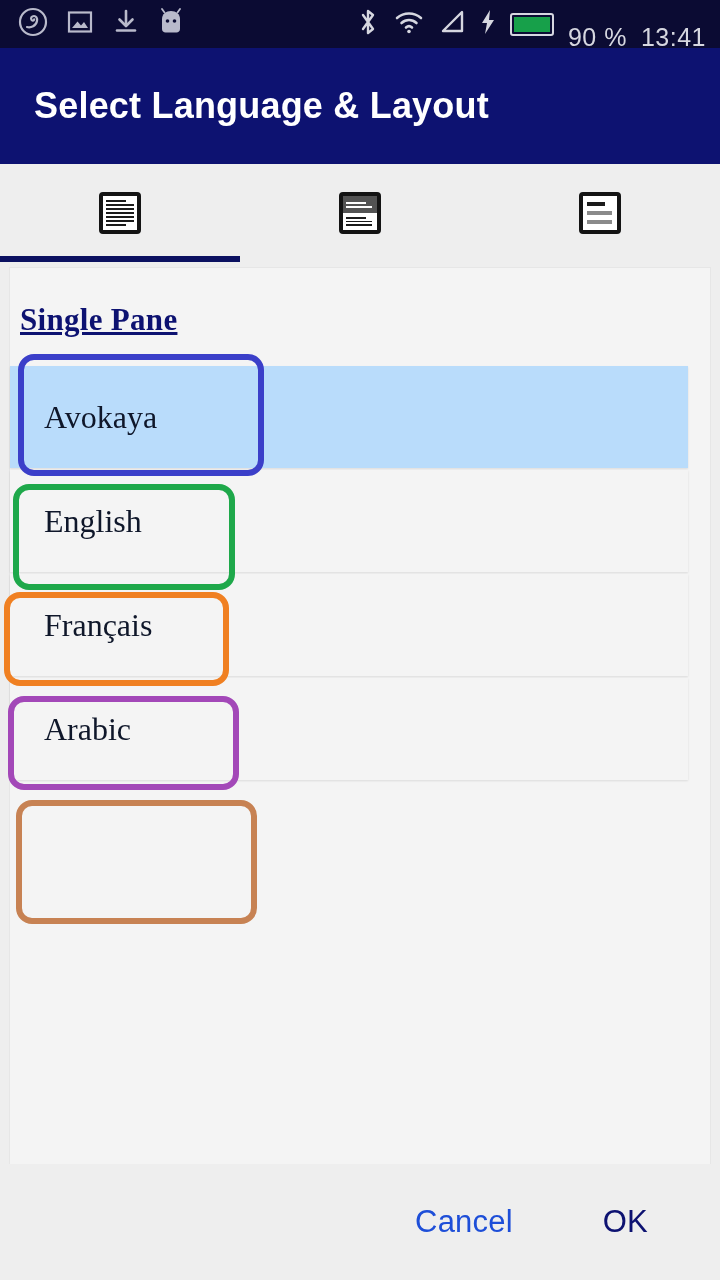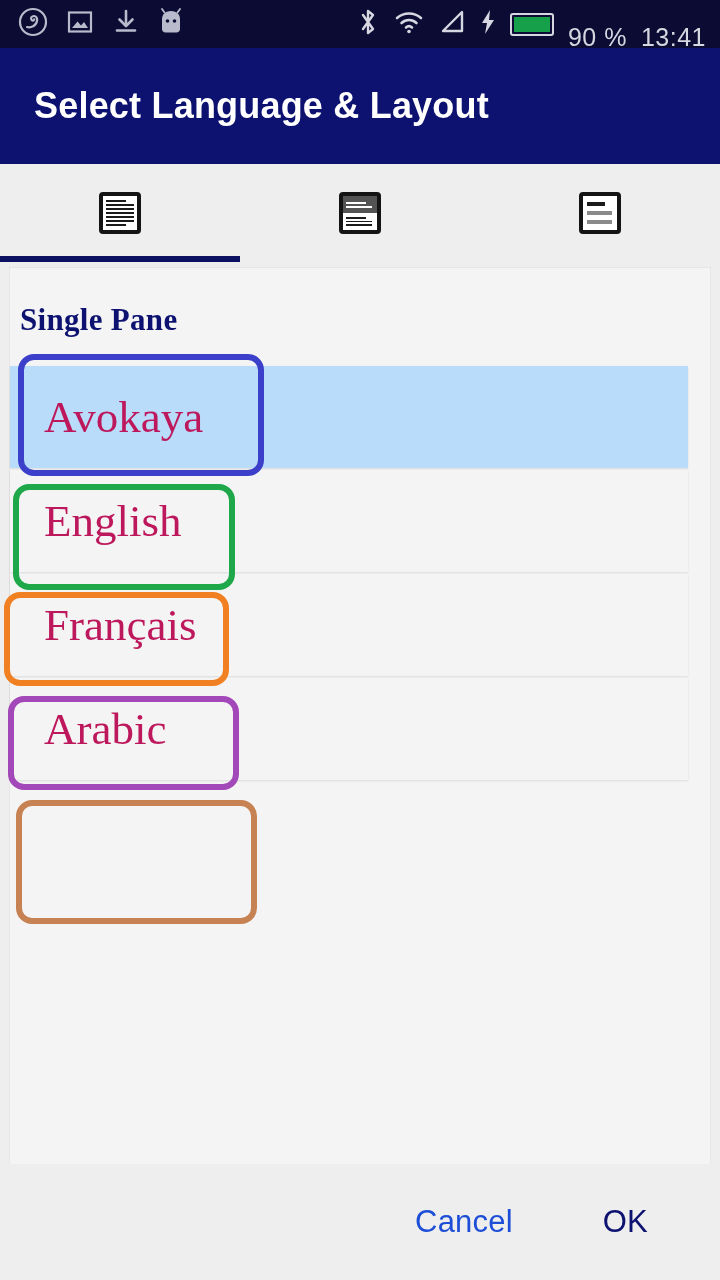--- a/index.html
+++ b/index.html
@@ -195,22 +195,22 @@
     display: flex;
     align-items: center;
     box-sizing: border-box;
     padding-left: 34px;
   }
   .lang-row.selected {
     background: #b9dcfb;
   }
   .lang-row .lang-label {
     font-family: "Liberation Serif", serif;
-    font-size: 45px;
-    color: #be185d;
+    font-size: 32px;
+    color: #0f172a;
   }
 
   
   .anno {
     position: absolute;
     border-style: solid;
     border-width: 6px;
     border-radius: 16px;
     box-sizing: border-box;
     pointer-events: none;
@@ -345,21 +345,21 @@
     <div class="tabicon t3">
       <span class="dk" style="width:70%"></span>
       <span class="gr" style="width:96%"></span>
       <span class="gr" style="width:96%"></span>
     </div>
   </div>
 
 </div>
 
 <div class="content-card">
-  <div class="section-title" style="color: rgb(13, 18, 113);">Single Pane</div>
+  <div class="section-title" style="color: rgb(13, 18, 113); text-decoration: underline;">Single Pane</div>
 
   <div class="lang-list">
     <div class="lang-row selected" style="background: rgb(185, 220, 251);">
       <span class="lang-label">Avokaya</span>
     </div>
     <div class="lang-row">
       <span class="lang-label">English</span>
     </div>
     <div class="lang-row">
       <span class="lang-label">Français</span>

